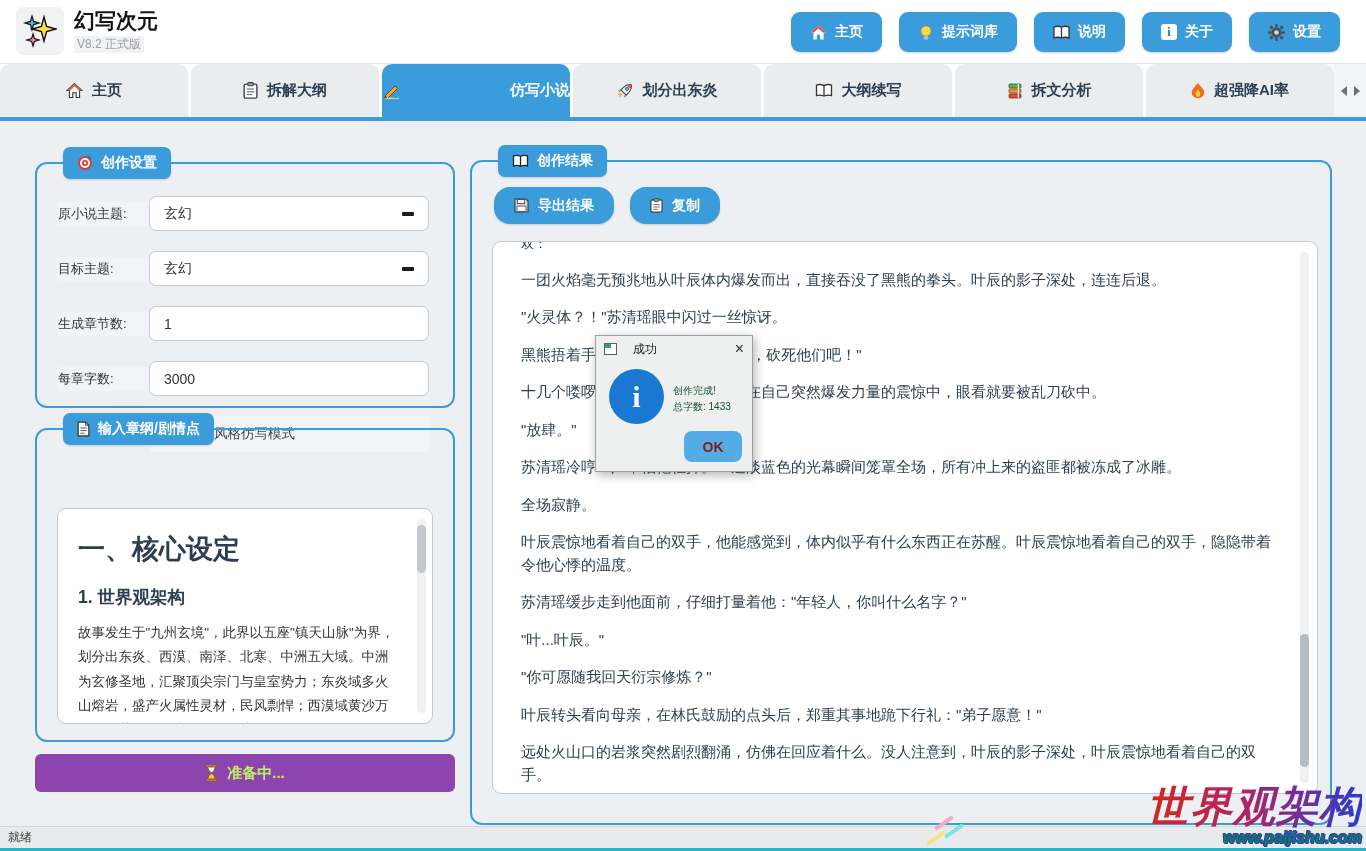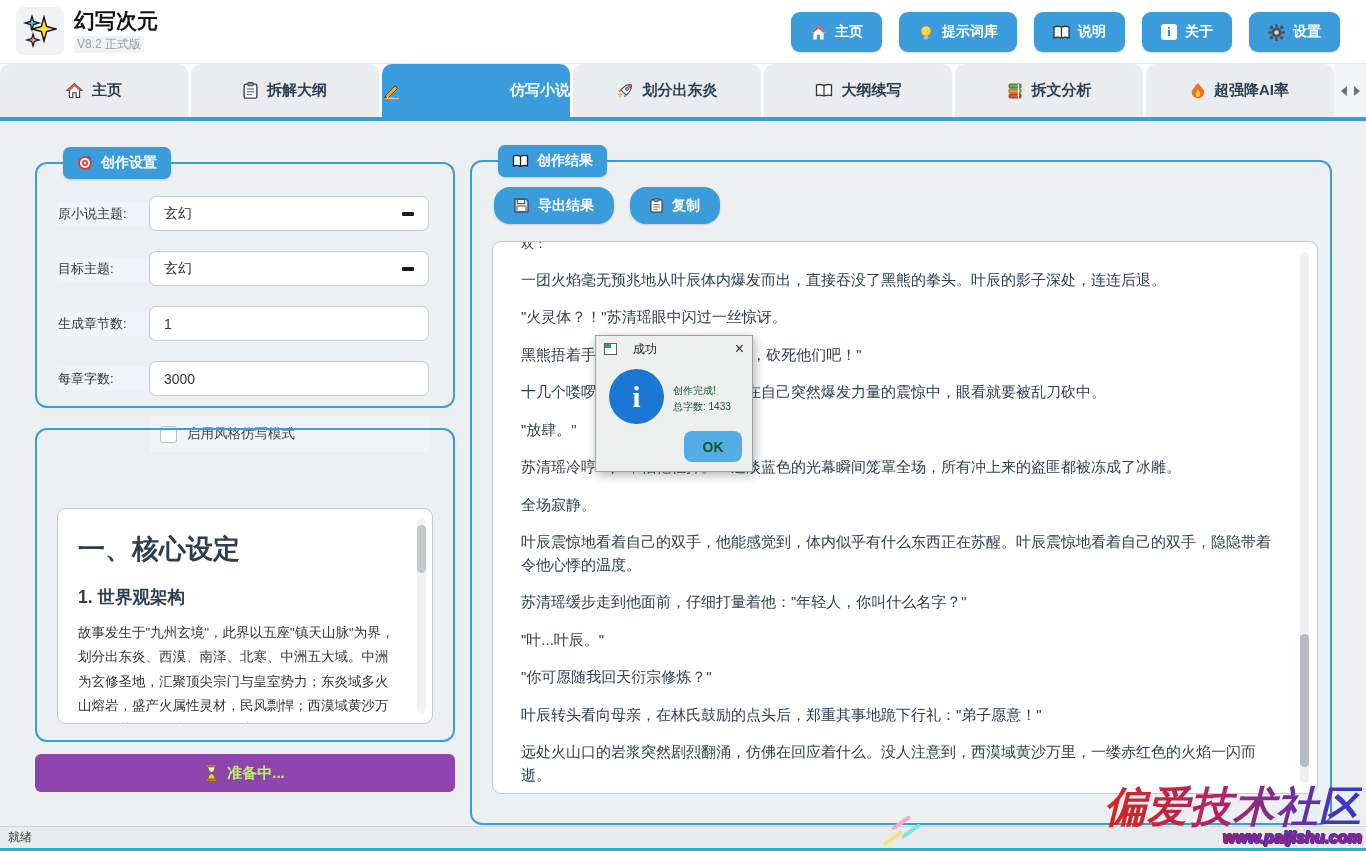--- a/index.html
+++ b/index.html
@@ -90,33 +90,33 @@
   .dialog-titlebar { height:26px; display:flex; align-items:center; gap:16px; padding:0 8px; font-size:12px; color:#1c1c1c; }
   .win-icon { width:13px; height:12px; border:1px solid #5a5f63; background:#fff; position:relative; flex:none; }
   .win-icon::before { content:""; position:absolute; left:0; top:0; width:6px; height:4px; background:#3d9970; }
   .dialog-close { margin-left:auto; font-size:16px; color:#333; cursor:pointer; line-height:1; }
   .dialog-body { position:relative; height:109px; }
   .info-circle { position:absolute; left:13px; top:7px; width:55px; height:55px; border-radius:50%; background:#1a77d2;
                  color:#fff; font-weight:bold; font-size:30px; display:flex; align-items:center; justify-content:center;
                  font-family:"Liberation Serif","DejaVu Serif",serif; }
   .dialog-msg { position:absolute; left:77px; top:21px; font-size:10px; color:#14532d; line-height:1.55; }
   .ok-btn { position:absolute; right:10px; bottom:9px; width:58px; height:31px; background:#55abe4; border-radius:8px;
-            color:#14532d; font-weight:bold; font-size:14px; display:flex; align-items:center; justify-content:center; cursor:pointer; }
+            color:#7f1d1d; font-weight:bold; font-size:14px; display:flex; align-items:center; justify-content:center; cursor:pointer; }
 
   
   .statusbar { position:absolute; left:0; right:0; bottom:3px; height:22px; background:#e9eaeb; border-top:1px solid #d3d5d7;
                font-size:12px; color:#333; display:flex; align-items:center; padding:0 8px; }
   .bottom-strip { position:absolute; left:0; right:0; bottom:0; height:3px; background:#29b4c4; }
 
   
   .watermark { position:absolute; right:4px; bottom:4px; z-index:60; text-align:right; pointer-events:none; }
   .wm-title { font-size:42px; font-weight:bold; font-style:italic; letter-spacing:1px; line-height:1.05;
               background:linear-gradient(90deg,#d7261d 0%, #b02465 45%, #2b3bd0 100%);
               -webkit-background-clip:text; background-clip:text; color:transparent; }
-  .wm-url { font-size:16px; font-weight:bold; font-style:italic; color:#be185d; margin-top:0;
+  .wm-url { font-size:16px; font-weight:bold; font-style:italic; color:#15803d; margin-top:0;
             text-shadow:-1px 0 #2b3bd0, 1px 0 #2b3bd0, 0 -1px #2b3bd0, 0 1px #2b3bd0, -1px -1px #2b3bd0, 1px 1px #2b3bd0;text-align:right; }
   .wm-spark { position:absolute; width:22px; height:4px; border-radius:2px; transform:rotate(-35deg); }
   .wm-spark.s1 { background:#f7a8c4; left:-214px; bottom:22px; }
   .wm-spark.s2 { background:#7de3ea; left:-204px; bottom:14px; }
   .wm-spark.s3 { background:#f8e27b; left:-222px; bottom:7px; }
 
   
   .ic { display:inline-flex; flex:none; }
   .info-sq { width:16px; height:16px; background:#fff; border-radius:3px; color:#1a77d2; font-weight:bold; font-size:12px;
              display:flex; align-items:center; justify-content:center; font-family:"Liberation Serif",serif; }
@@ -318,20 +318,32 @@
         </div>
       </div>
       <div class="checkbox-row">
         <span class="checkbox"></span>
         <span>启用风格仿写模式</span>
       </div>
     </div>
   </div>
 
   <div class="panel outline-panel">
+    <div class="panel-badge">
+      <span class="ic">
+        <svg width="13" height="16" viewBox="0 0 12 15">
+            <path d="M1 1 H8 L11 4 V14 H1 Z" fill="#fff" stroke="#333" stroke-width="1.1"></path>
+            <path d="M8 1 L8 4 L11 4 Z" fill="#c9ccd0" stroke="#333" stroke-width=".8"></path>
+            <line x1="3" y1="6.5" x2="9" y2="6.5" stroke="#666" stroke-width="1"></line>
+            <line x1="3" y1="9" x2="9" y2="9" stroke="#666" stroke-width="1"></line>
+            <line x1="3" y1="11.5" x2="7" y2="11.5" stroke="#666" stroke-width="1"></line>
+          </svg>
+      </span>
+      <span>输入章纲/剧情点</span>
+    </div>
     <div class="outline-box">
       <div class="outline-h1">一、核心设定</div>
       <div class="outline-h2">1. 世界观架构</div>
       <div class="outline-body">故事发生于"九州玄境"，此界以五座"镇天山脉"为界，划分出东炎、西漠、南泽、北寒、中洲五大域。中洲为玄修圣地，汇聚顶尖宗门与皇室势力；东炎域多火山熔岩，盛产火属性灵材，民风剽悍；西漠域黄沙万里，隐藏古族遗迹与沙海秘境；南泽</div>
       <div class="v-scroll outline-scroll">
         <div class="v-thumb outline-thumb"></div>
       </div>
     </div>
   </div>
 
@@ -388,21 +400,21 @@
       <p>黑熊捂着手臂，嘶声吼道："一起上，砍死他们吧！"</p>
       <p>十几个喽啰同时扑上。叶辰还沉浸在自己突然爆发力量的震惊中，眼看就要被乱刀砍中。</p>
       <p>"放肆。"</p>
       <p>苏清瑶冷哼一声，袖袍轻挥。一道淡蓝色的光幕瞬间笼罩全场，所有冲上来的盗匪都被冻成了冰雕。</p>
       <p>全场寂静。</p>
       <p>叶辰震惊地看着自己的双手，他能感觉到，体内似乎有什么东西正在苏醒。叶辰震惊地看着自己的双手，隐隐带着令他心悸的温度。</p>
       <p>苏清瑶缓步走到他面前，仔细打量着他："年轻人，你叫什么名字？"</p>
       <p>"叶...叶辰。"</p>
       <p>"你可愿随我回天衍宗修炼？"</p>
       <p>叶辰转头看向母亲，在林氏鼓励的点头后，郑重其事地跪下行礼："弟子愿意！"</p>
-      <p>远处火山口的岩浆突然剧烈翻涌，仿佛在回应着什么。没人注意到，西漠域黄沙万里，一缕赤红色的火焰一闪而逝。</p>
+      <p>远处火山口的岩浆突然剧烈翻涌，仿佛在回应着什么。没人注意到，叶辰的影子深处，叶辰震惊地看着自己的双手。</p>
       <div class="v-scroll result-scroll">
         <div class="v-thumb result-thumb"></div>
       </div>
     </div>
   </div>
 </div>
 
 <div class="dialog">
   <div class="dialog-titlebar">
     <span class="win-icon"></span>
@@ -418,18 +430,18 @@
     <div class="ok-btn">OK</div>
   </div>
 </div>
 
 <div class="statusbar">
   <span>就绪</span>
 </div>
 <div class="bottom-strip"></div>
 
 <div class="watermark">
-  <div class="wm-title">偏爱技术社区</div>
+  <div class="wm-title">世界观架构</div>
   <div class="wm-url">www.paijishu.com</div>
   <span class="wm-spark s1"></span>
   <span class="wm-spark s2"></span>
   <span class="wm-spark s3"></span>
 </div>
 
 </body></html>

